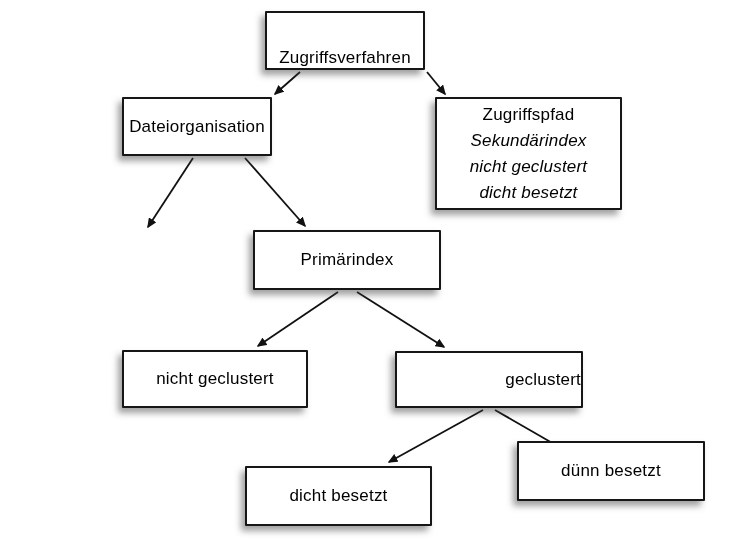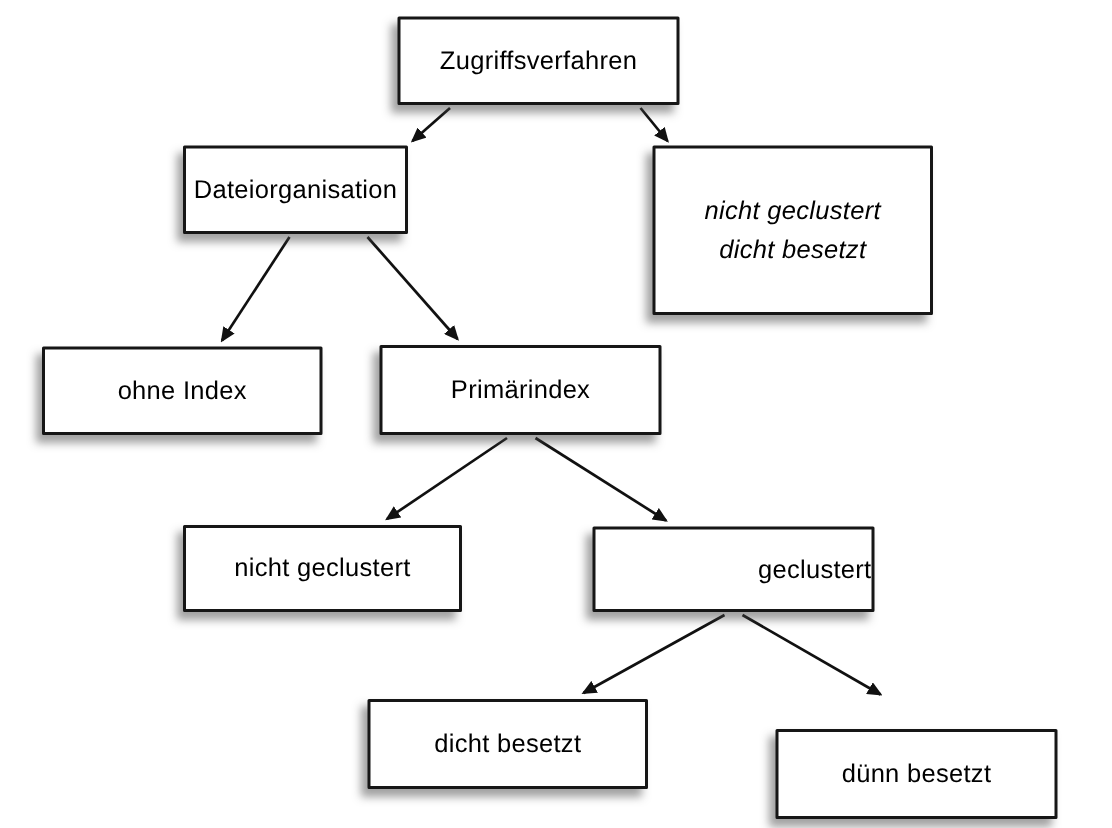--- a/index.html
+++ b/index.html
@@ -64,50 +64,49 @@
     <line x1="300" y1="72" x2="275" y2="94" marker-end="url(#ah)"></line>
     <line x1="427" y1="72" x2="445" y2="94" marker-end="url(#ah)"></line>
     <line x1="193" y1="158" x2="148" y2="227" marker-end="url(#ah)"></line>
     <line x1="245" y1="158" x2="305" y2="226" marker-end="url(#ah)"></line>
     <line x1="338" y1="292" x2="258" y2="346" marker-end="url(#ah)"></line>
     <line x1="357" y1="292" x2="444" y2="347" marker-end="url(#ah)"></line>
     <line x1="483" y1="410" x2="389" y2="462" marker-end="url(#ah)"></line>
     <line x1="495" y1="410" x2="587" y2="463" marker-end="url(#ah)"></line>
   </svg>
 
-  <div class="node" style="left:265px; top:11px; width:188px; height:59px;">
+  <div class="node" style="left:265px; top:11px; width:160px; height:59px;align-items:flex-end;">
     <span class="lbl">Zugriffsverfahren</span>
   </div>
 
   <div class="node" style="left:122px; top:97px; width:150px; height:59px;">
     <span class="lbl">Dateiorganisation</span>
   </div>
 
   <div class="node multi" style="left:435px; top:97px; width:187px; height:113px;">
+    <span class="lbl">Zugriffspfad</span>
+    <span class="lbl it">Sekundärindex</span>
     <span class="lbl it">nicht geclustert</span>
     <span class="lbl it">dicht besetzt</span>
   </div>
 
-  <div class="node" style="left:28px; top:231px; width:187px; height:59px;">
-    <span class="lbl">ohne Index</span>
-  </div>
 
   <div class="node" style="left:253px; top:230px; width:188px; height:60px;justify-content:center;">
     <span class="lbl">Primärindex</span>
   </div>
 
   <div class="node" style="left:122px; top:350px; width:186px; height:58px;">
     <span class="lbl">nicht geclustert</span>
   </div>
 
   <div class="node" style="left:395px; top:351px; width:188px; height:57px;justify-content:flex-end;">
     <span class="lbl">geclustert</span>
   </div>
 
   <div class="node" style="left:245px; top:466px; width:187px; height:60px;">
     <span class="lbl">dicht besetzt</span>
   </div>
 
-  <div class="node" style="left:517px; top:486px; width:188px; height:60px;">
+  <div class="node" style="left:517px; top:441px; width:188px; height:60px;">
     <span class="lbl">dünn besetzt</span>
   </div>
 
 </div>
 
 </body></html>

